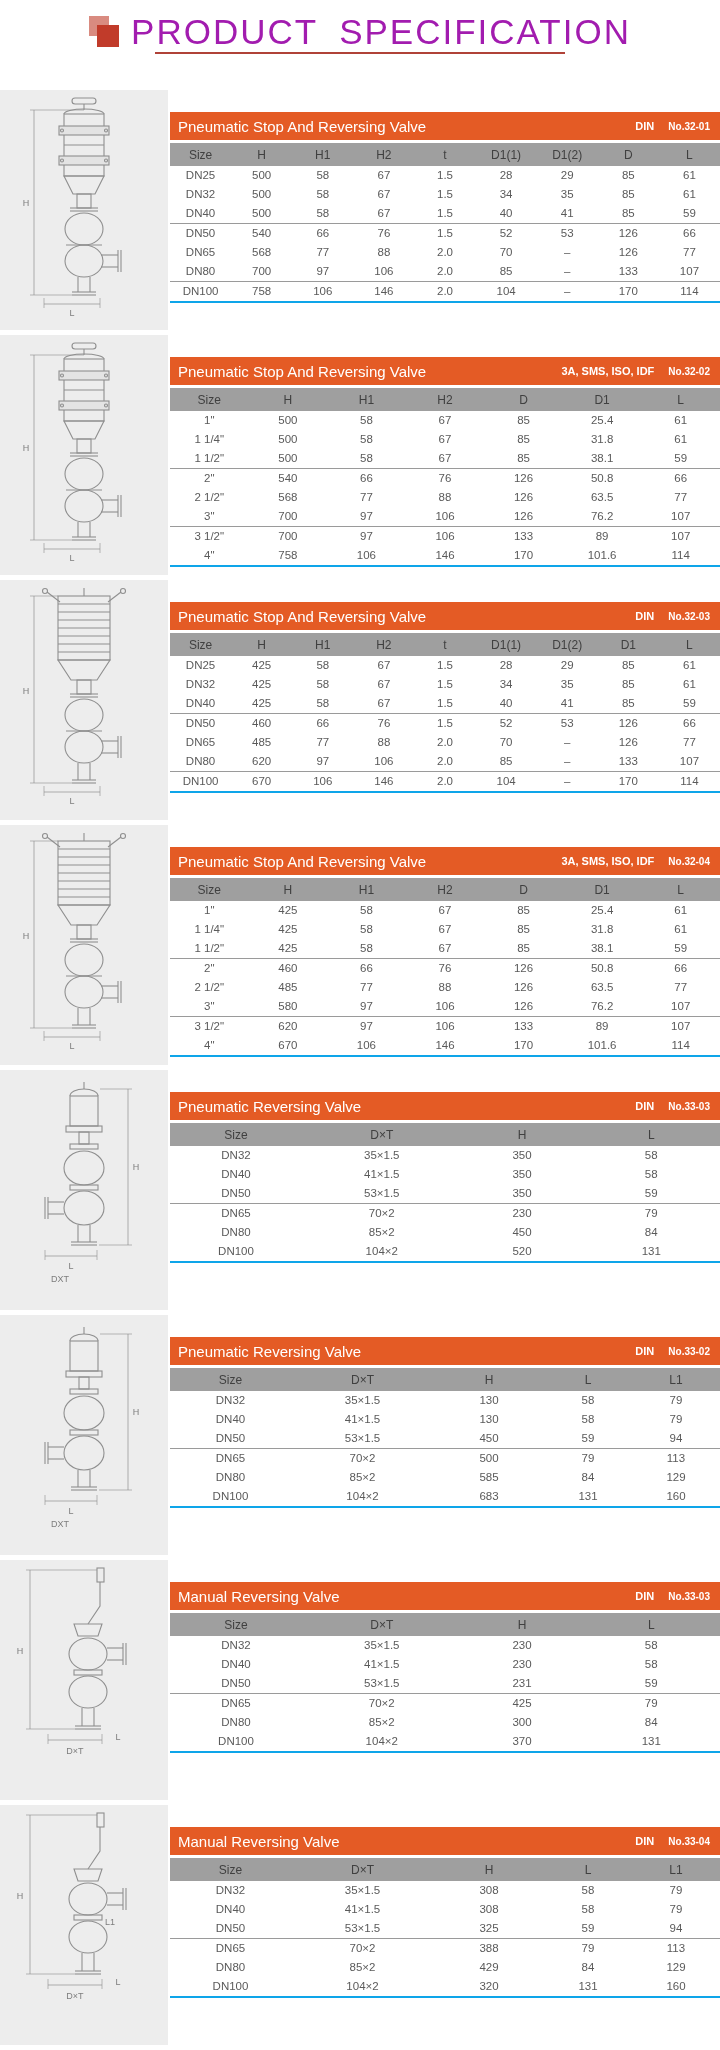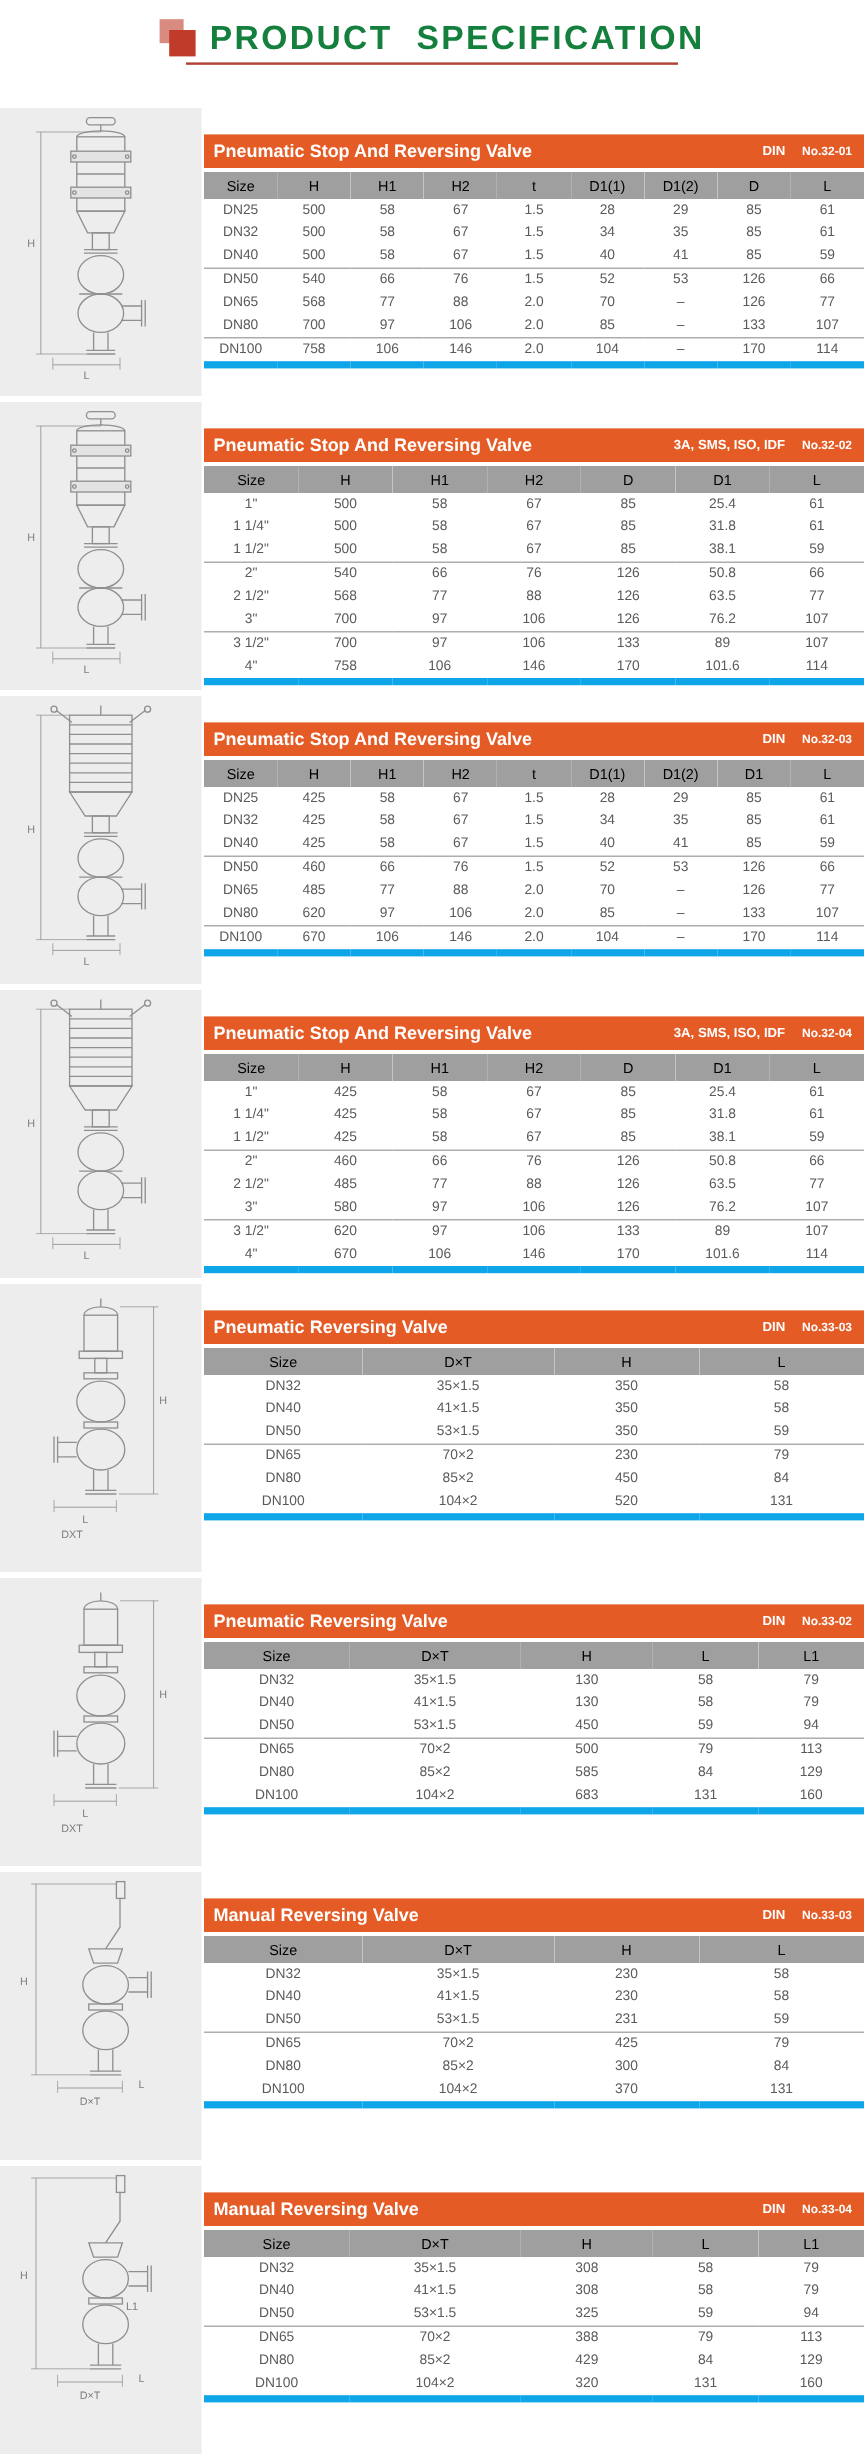--- a/index.html
+++ b/index.html
@@ -8,53 +8,53 @@
     position:relative; width:720px; height:2050px; margin:0 auto;
     background:#fff; font-family:"Liberation Sans", sans-serif; overflow:hidden;
   }
   
   .header { padding-top:16px; height:90px; text-align:center; }
   .logo-row { display:flex; align-items:flex-end; justify-content:center; gap:10px; }
   .logo { position:relative; width:32px; height:32px; flex:0 0 32px; }
   .logo .back  { position:absolute; left:0; top:0;  width:20px; height:20px; background:var(--logo-back,#d98b80); }
   .logo .front { position:absolute; left:8px; top:9px; width:22px; height:22px; background:var(--logo-front,#c13b2a); }
   .page-title {
-    font-size:28px; font-weight:bold; color:#15803d;
+    font-size:35px; font-weight:normal; color:#a21caf;
     letter-spacing:2px; word-spacing:10px; line-height:32px;
   }
   .rule { width:410px; height:2px; background:var(--rule,#b04238); margin:4px auto 3px auto; }
   .tagline { font-size:8px; color:#9a9a9a; letter-spacing:.4px; }
   
   .sections { position:absolute; left:0; top:90px; width:720px; }
   .section { display:flex; height:245px; }
   .rail {
     width:168px; flex:0 0 168px; height:240px; margin-right:2px;
     background:var(--panel,#ededed);
     display:flex; align-items:center; justify-content:center;
   }
   .rail svg { display:block; }
   .twrap { flex:1; padding-top:22px; }
   .bar {
     height:28px; background:var(--accent,#e45b25); color:#fff;
     display:flex; align-items:center; padding:0 10px 0 8px; margin-bottom:3px;
   }
-  .bar-title { flex:1; font-size:15px; font-weight:bold; }
+  .bar-title { flex:1; font-size:15px; font-weight:normal; }
   .bar-std   { font-size:11px; font-weight:bold; }
   .bar-num   { font-size:10px; font-weight:bold; margin-left:14px; }
   table { width:100%; border-collapse:collapse; table-layout:fixed; }
   thead th {
-    background:var(--hdr,#9f9f9f); color:#000000; font-size:12px; font-weight:normal;
+    background:var(--hdr,#9f9f9f); color:#404040; font-size:12px; font-weight:normal;
     height:23px; text-align:center; overflow:hidden;
   }
   tbody td {
     font-size:11.5px; color:#5a5a5a; height:19px; line-height:19px;
     padding:0; text-align:center; white-space:nowrap; overflow:hidden;
   }
   tbody tr.group-end td { border-bottom:1px solid #9a9a9a; }
-  tbody tr:last-child td { border-bottom:6px solid #0ea5e9; }
+  tbody tr:last-child td { border-bottom:2px solid #0ea5e9; }
   svg text { font-family:"Liberation Sans", sans-serif; }
 </style>
 </head>
 <body>
 
 <div class="page" style="--accent: #e45b25; --hdr: #9f9f9f; --panel: #ededed; --logo-front: #c13b2a; --logo-back: #d98b80; --rule: #b04238;">
 
   <header class="header">
     <div class="logo-row">
       <span class="logo">

